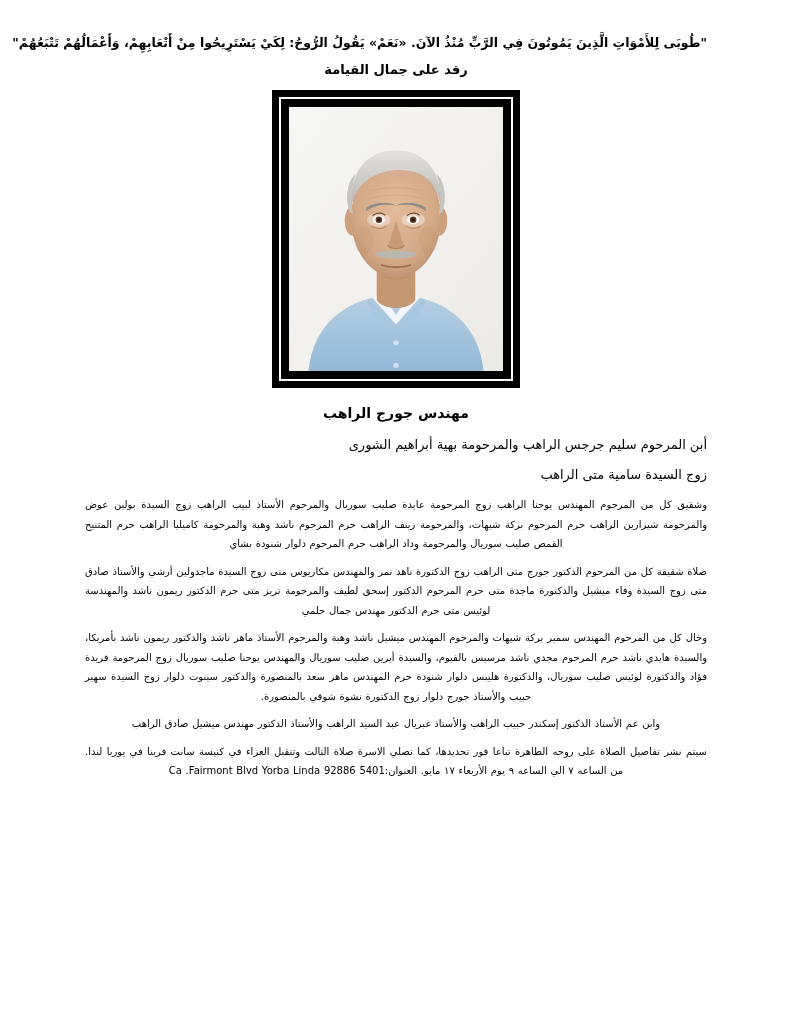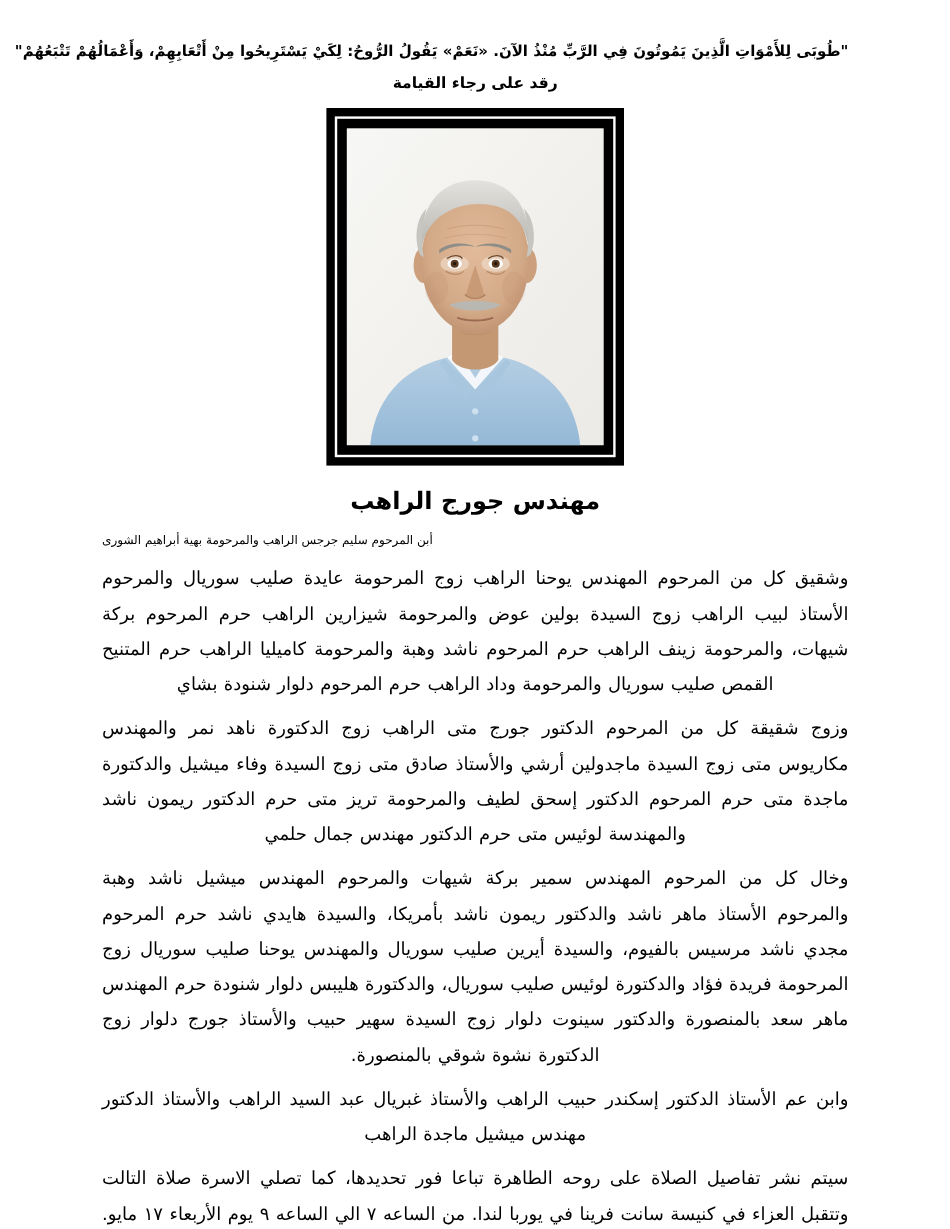--- a/index.html
+++ b/index.html
@@ -75,59 +75,59 @@
     background: #f4f4f2;
     position: relative;
     overflow: hidden;
   }
   .photo svg { display: block; width: 100%; height: 100%; }
 
   
   .deceased-name {
     text-align: center;
     direction: rtl;
-    font-size: 20px;
+    font-size: 14px;
     font-weight: 700;
     margin-top: 17px;
   }
 
   
   .relations {
     margin-top: 14px;
   }
   .relation-line {
     direction: rtl;
-    text-align: left;
-    font-size: 10px;
+    text-align: right;
+    font-size: 13px;
     line-height: 1.55;
     margin-bottom: 10px;
   }
   .relation-line.bold { font-weight: 700; }
 
   
   .body-text { margin-top: 6px; }
   .para {
     direction: rtl;
     text-align: justify;
     text-align-last: center;
-    font-size: 15px;
+    font-size: 10px;
     line-height: 1.95;
     margin: 0 0 8px 0;
     word-spacing: 0.5px;
   }
   .para.final { margin-bottom: 0; }
 </style>
 </head>
 <body>
 
 <div class="page">
 
   <div class="scripture">"طُوبَى لِلأَمْوَاتِ الَّذِينَ يَمُوتُونَ فِي الرَّبِّ مُنْذُ الآنَ. «نَعَمْ» يَقُولُ الرُّوحُ: لِكَيْ يَسْتَرِيحُوا مِنْ أَتْعَابِهِمْ، وَأَعْمَالُهُمْ تَتْبَعُهُمْ"</div>
 
-  <div class="scripture-sub">رقد على رجاء القيامة</div>
+  <div class="scripture-sub">رقد على جمال القيامة</div>
 
   <div class="portrait-wrap">
     <div class="frame">
       <div class="frame-inner-white">
         <div class="photo">
           <svg viewBox="0 0 200 250" preserveAspectRatio="xMidYMid slice" aria-hidden="true">
             <defs>
               <linearGradient id="bgGrad" x1="0" y1="0" x2="1" y2="1">
                 <stop offset="0%" stop-color="#f7f7f5"></stop>
                 <stop offset="100%" stop-color="#eceae6"></stop>
@@ -203,23 +203,24 @@
           </svg>
         </div>
       </div>
     </div>
   </div>
 
   <div class="deceased-name">مهندس جورج الراهب</div>
 
   <div class="relations">
     <div class="relation-line">أبن المرحوم سليم جرجس الراهب والمرحومة بهية أبراهيم الشورى</div>
+    <div class="relation-line">زوج السيدة سامية متى الراهب</div>
   </div>
 
   <div class="body-text">
     <p class="para">وشقيق كل من المرحوم المهندس يوحنا الراهب زوج المرحومة عايدة صليب سوريال والمرحوم الأستاذ لبيب الراهب زوج السيدة بولين عوض والمرحومة شيزارين الراهب حرم المرحوم بركة شيهات، والمرحومة زينف الراهب حرم المرحوم ناشد وهبة والمرحومة كاميليا الراهب حرم المتنيح القمص صليب سوريال والمرحومة وداد الراهب حرم المرحوم دلوار شنودة بشاي</p>
-    <p class="para">وزوج شقيقة كل من المرحوم الدكتور جورج متى الراهب زوج الدكتورة ناهد نمر والمهندس مكاريوس متى زوج السيدة ماجدولين أرشي والأستاذ صادق متى زوج السيدة وفاء ميشيل والدكتورة ماجدة متى حرم المرحوم الدكتور إسحق لطيف والمرحومة تريز متى حرم الدكتور ريمون ناشد والمهندسة لوئيس متى حرم الدكتور مهندس جمال حلمي</p>
+    <p class="para">صلاة شقيقة كل من المرحوم الدكتور جورج متى الراهب زوج الدكتورة ناهد نمر والمهندس مكاريوس متى زوج السيدة ماجدولين أرشي والأستاذ صادق متى زوج السيدة وفاء ميشيل والدكتورة ماجدة متى حرم المرحوم الدكتور إسحق لطيف والمرحومة تريز متى حرم الدكتور ريمون ناشد والمهندسة لوئيس متى حرم الدكتور مهندس جمال حلمي</p>
     <p class="para">وخال كل من المرحوم المهندس سمير بركة شيهات والمرحوم المهندس ميشيل ناشد وهبة والمرحوم الأستاذ ماهر ناشد والدكتور ريمون ناشد بأمريكا، والسيدة هايدي ناشد حرم المرحوم مجدي ناشد مرسيس بالفيوم، والسيدة أيرين صليب سوريال والمهندس يوحنا صليب سوريال زوج المرحومة فريدة فؤاد والدكتورة لوئيس صليب سوريال، والدكتورة هليبس دلوار شنودة حرم المهندس ماهر سعد بالمنصورة والدكتور سينوت دلوار زوج السيدة سهير حبيب والأستاذ جورج دلوار زوج الدكتورة نشوة شوقي بالمنصورة.</p>
-    <p class="para">وابن عم الأستاذ الدكتور إسكندر حبيب الراهب والأستاذ غبريال عبد السيد الراهب والأستاذ الدكتور مهندس ميشيل ماجدة الراهب</p>
+    <p class="para">وابن عم الأستاذ الدكتور إسكندر حبيب الراهب والأستاذ غبريال عبد السيد الراهب والأستاذ الدكتور مهندس ميشيل صادق الراهب</p>
     <p class="para final">سيتم نشر تفاصيل الصلاة على روحه الطاهرة تباعا فور تحديدها، كما تصلي الاسرة صلاة التالت وتتقبل العزاء في كنيسة سانت فرينا في يوربا لندا. من الساعه ٧ الي الساعه ٩ يوم الأربعاء ١٧ مايو. العنوان:5401 92886 Ca .Fairmont Blvd Yorba Linda</p>
   </div>
 
 </div>
 
 </body></html>

